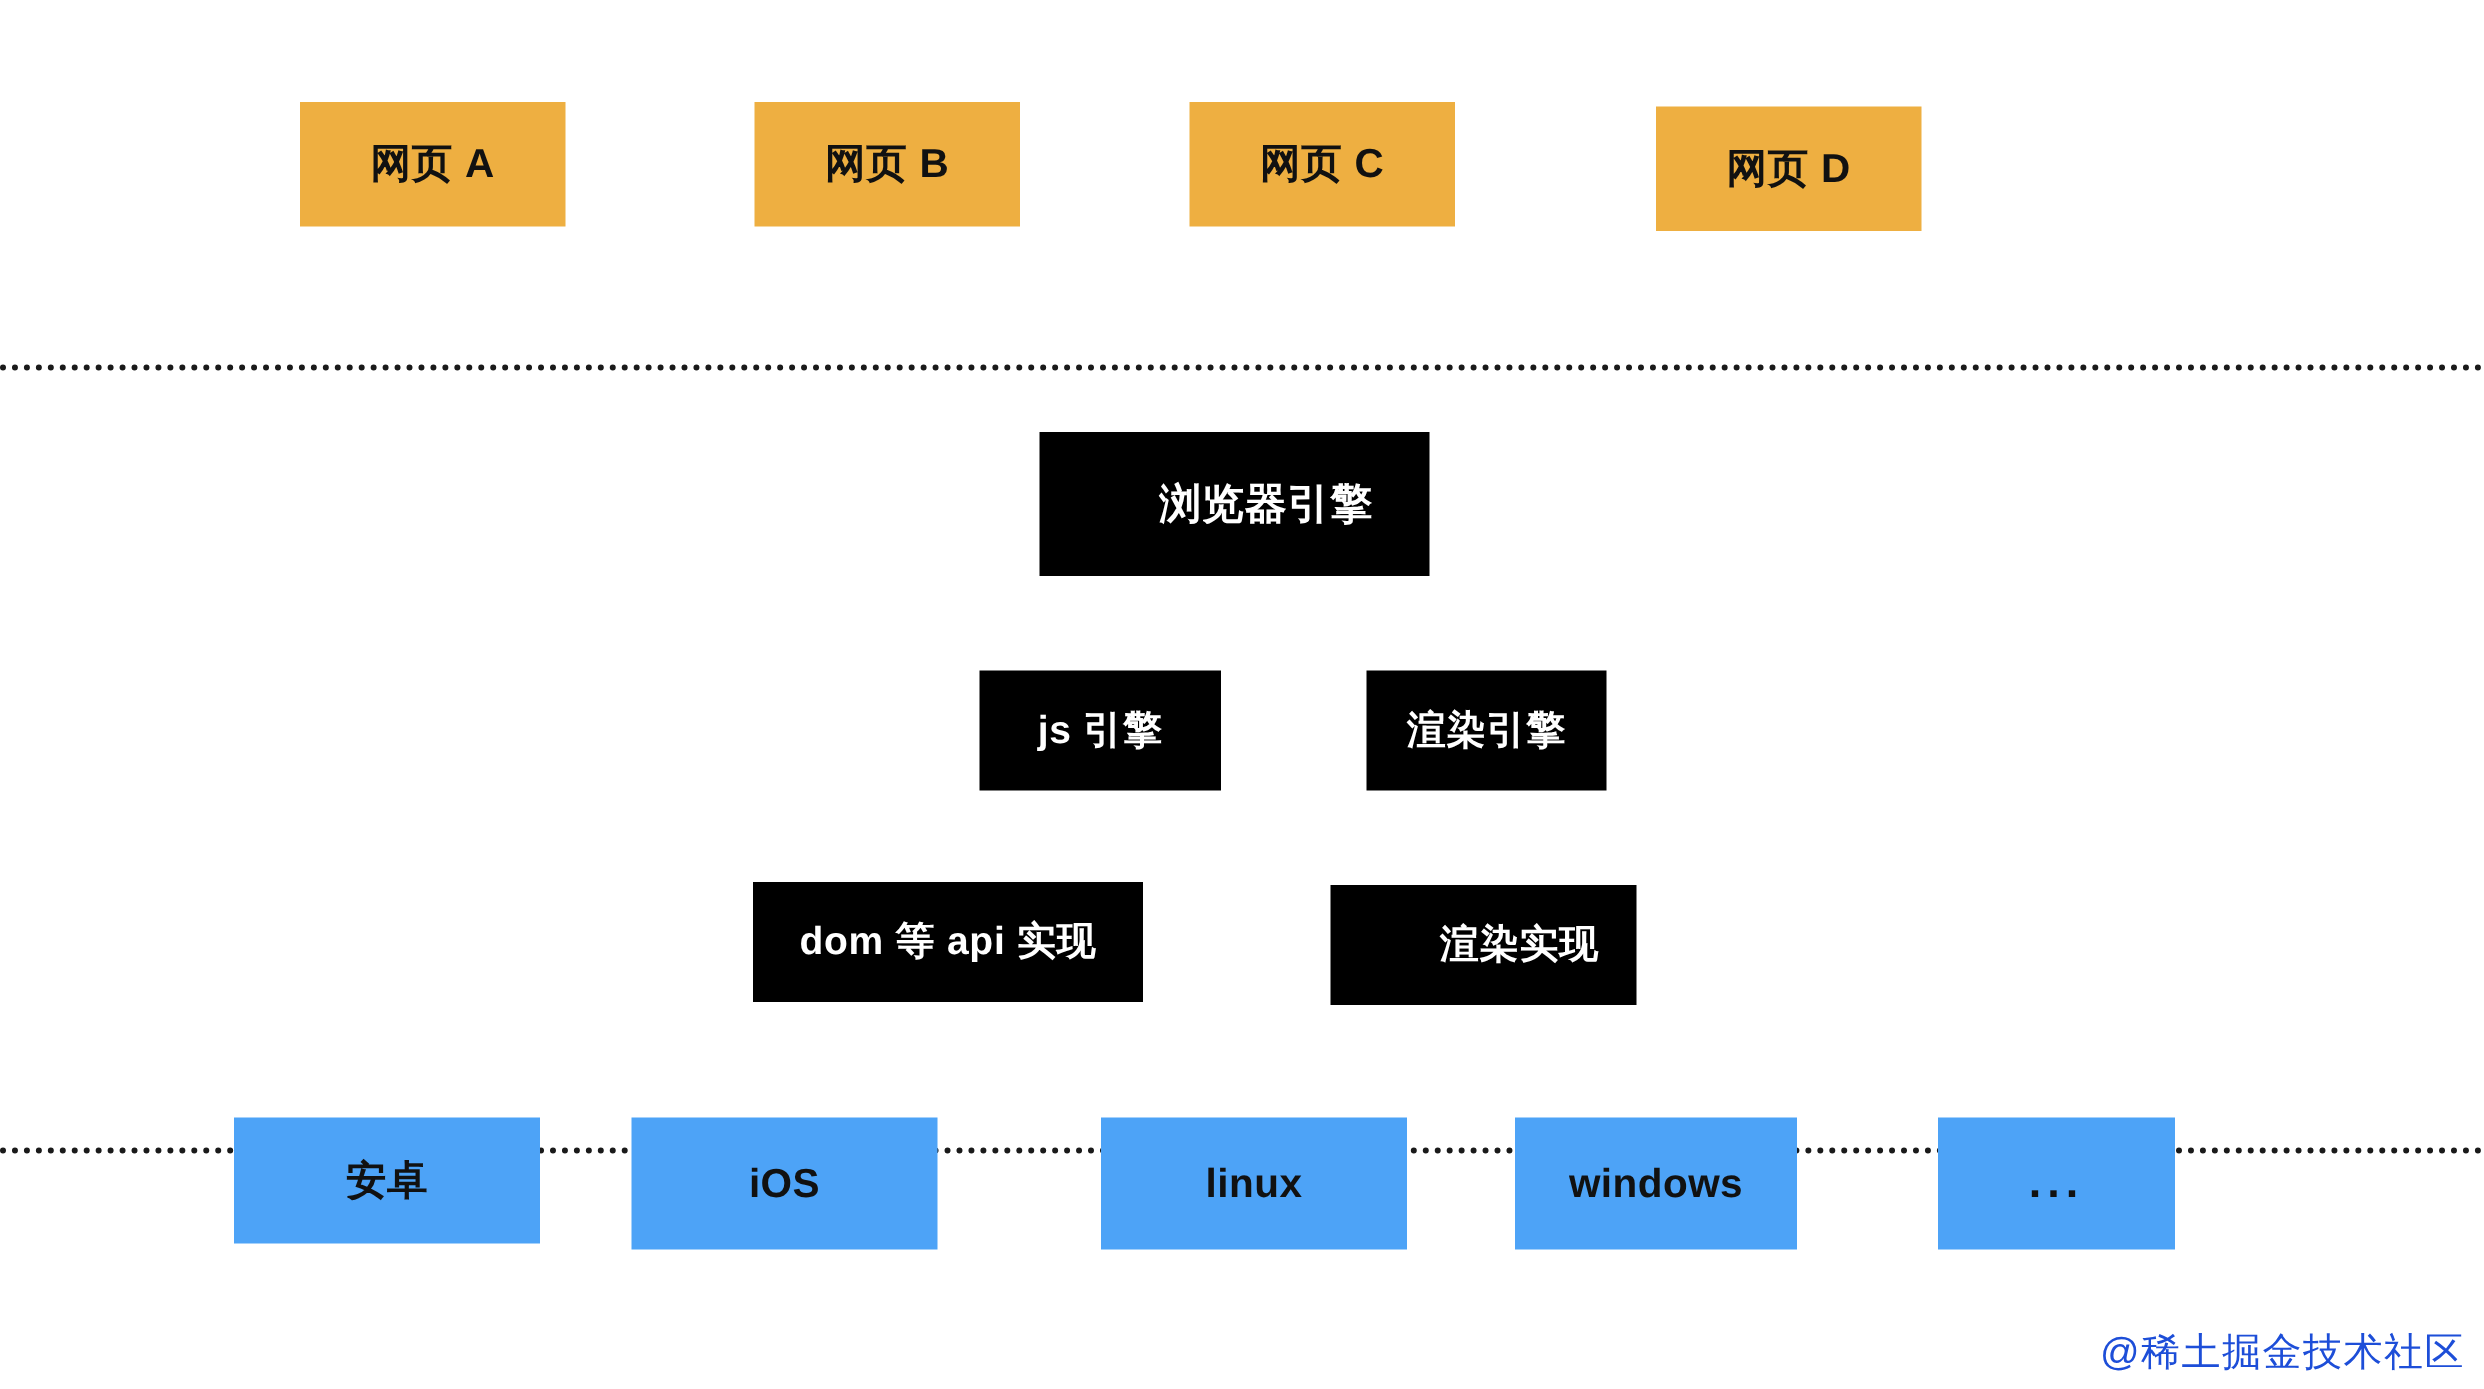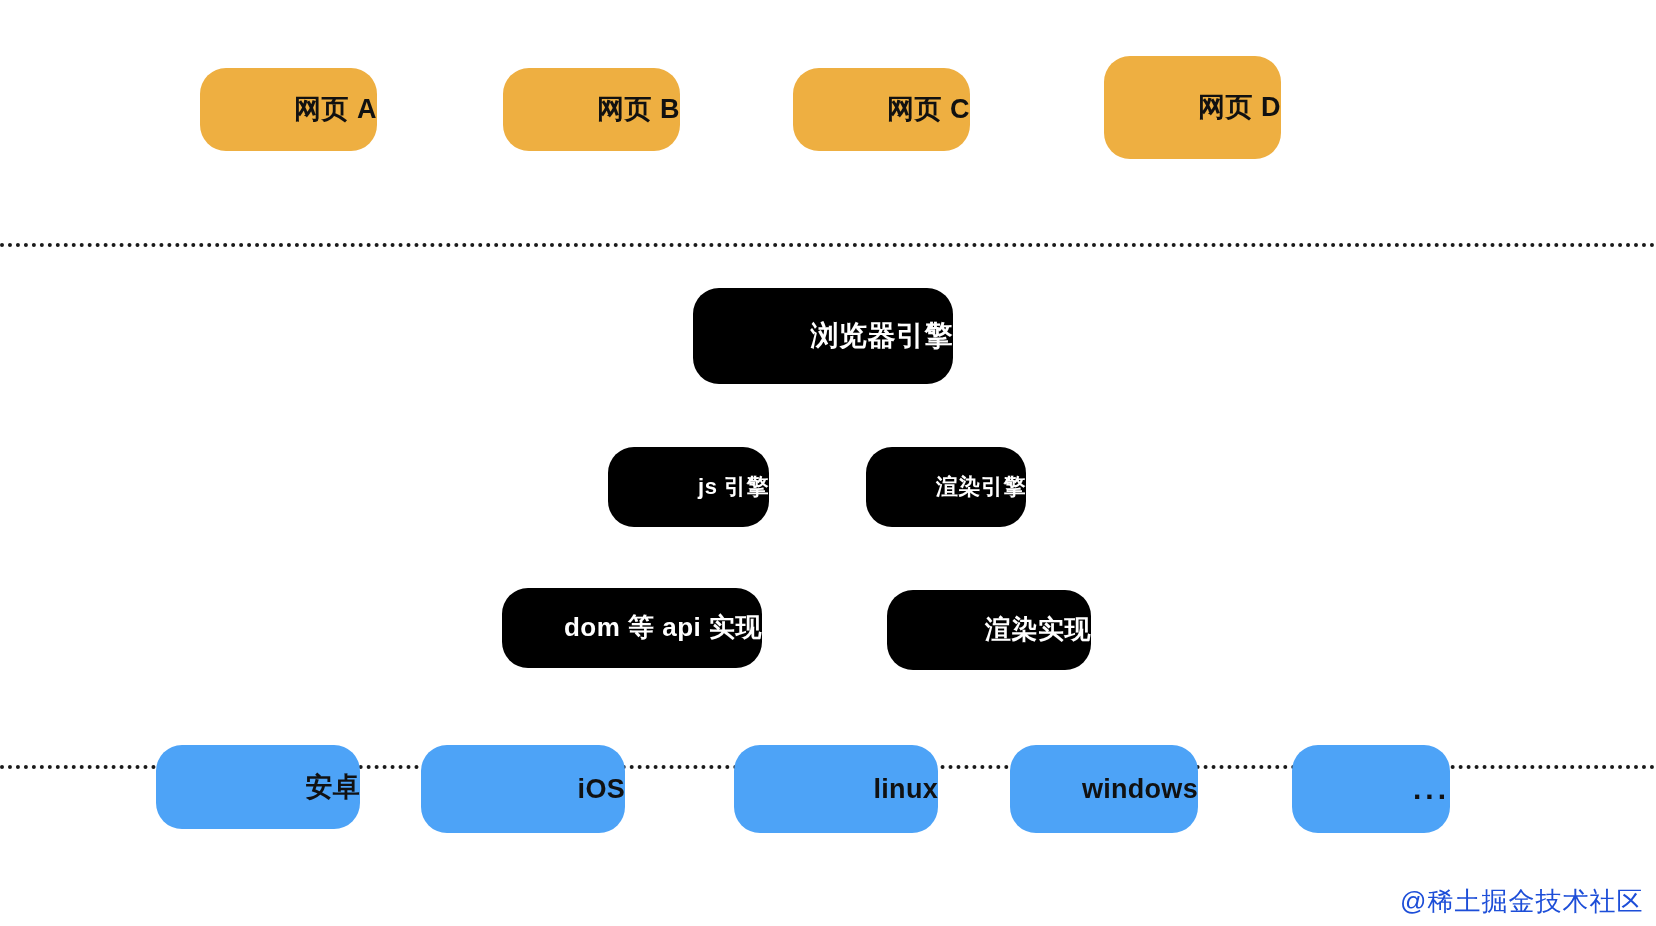--- a/index.html
+++ b/index.html
@@ -15,46 +15,45 @@
     width: 1656px;
     height: 926px;
     background: #ffffff;
     overflow: hidden;
   }
 
   .box {
     position: absolute;
     display: flex;
     align-items: center;
-    justify-content: flex-end;
+    justify-content: center;
     box-sizing: border-box;
     text-align: center;
     line-height: 1.2;
     white-space: nowrap;
-    border-radius: 26px;
   }
 
   
   .page-box {
     background: #eeaf41;
     color: #111111;
     font-size: 27px;
     font-weight: 700;
     letter-spacing: 0.5px;
   }
 
   
   .engine-box {
     background: #000000;
     color: #ffffff;
     font-weight: 700;
     letter-spacing: 0.5px;
   }
   .engine-box.level-1 { font-size: 28px; }
-  .engine-box.level-2 { font-size: 22px; }
+  .engine-box.level-2 { font-size: 26px; margin-left: 45px; }
   .engine-box.level-3 { font-size: 26px; }
 
   
   .os-box {
     background: #4da3f7;
     color: #111111;
     font-size: 27px;
     font-weight: 700;
     letter-spacing: 0.3px;
   }
@@ -92,21 +91,21 @@
   </div>
 
   <div class="box page-box" style="left:503px; top:68px; width:177px; height:83px;">
     <span>网页 B</span>
   </div>
 
   <div class="box page-box" style="left:793px; top:68px; width:177px; height:83px;">
     <span>网页 C</span>
   </div>
 
-  <div class="box page-box" style="left:1104px; top:56px; width:177px; height:103px;">
+  <div class="box page-box" style="left:1104px; top:71px; width:177px; height:83px;">
     <span>网页 D</span>
   </div>
 
   <div class="divider" style="top:243px;"></div>
 
   <div class="box engine-box level-1" style="left:693px; top:288px; width:260px; height:96px;padding-left:42px;">
     <span>浏览器引擎</span>
   </div>
 
   <div class="box engine-box level-2" style="left:608px; top:447px; width:161px; height:80px;">

